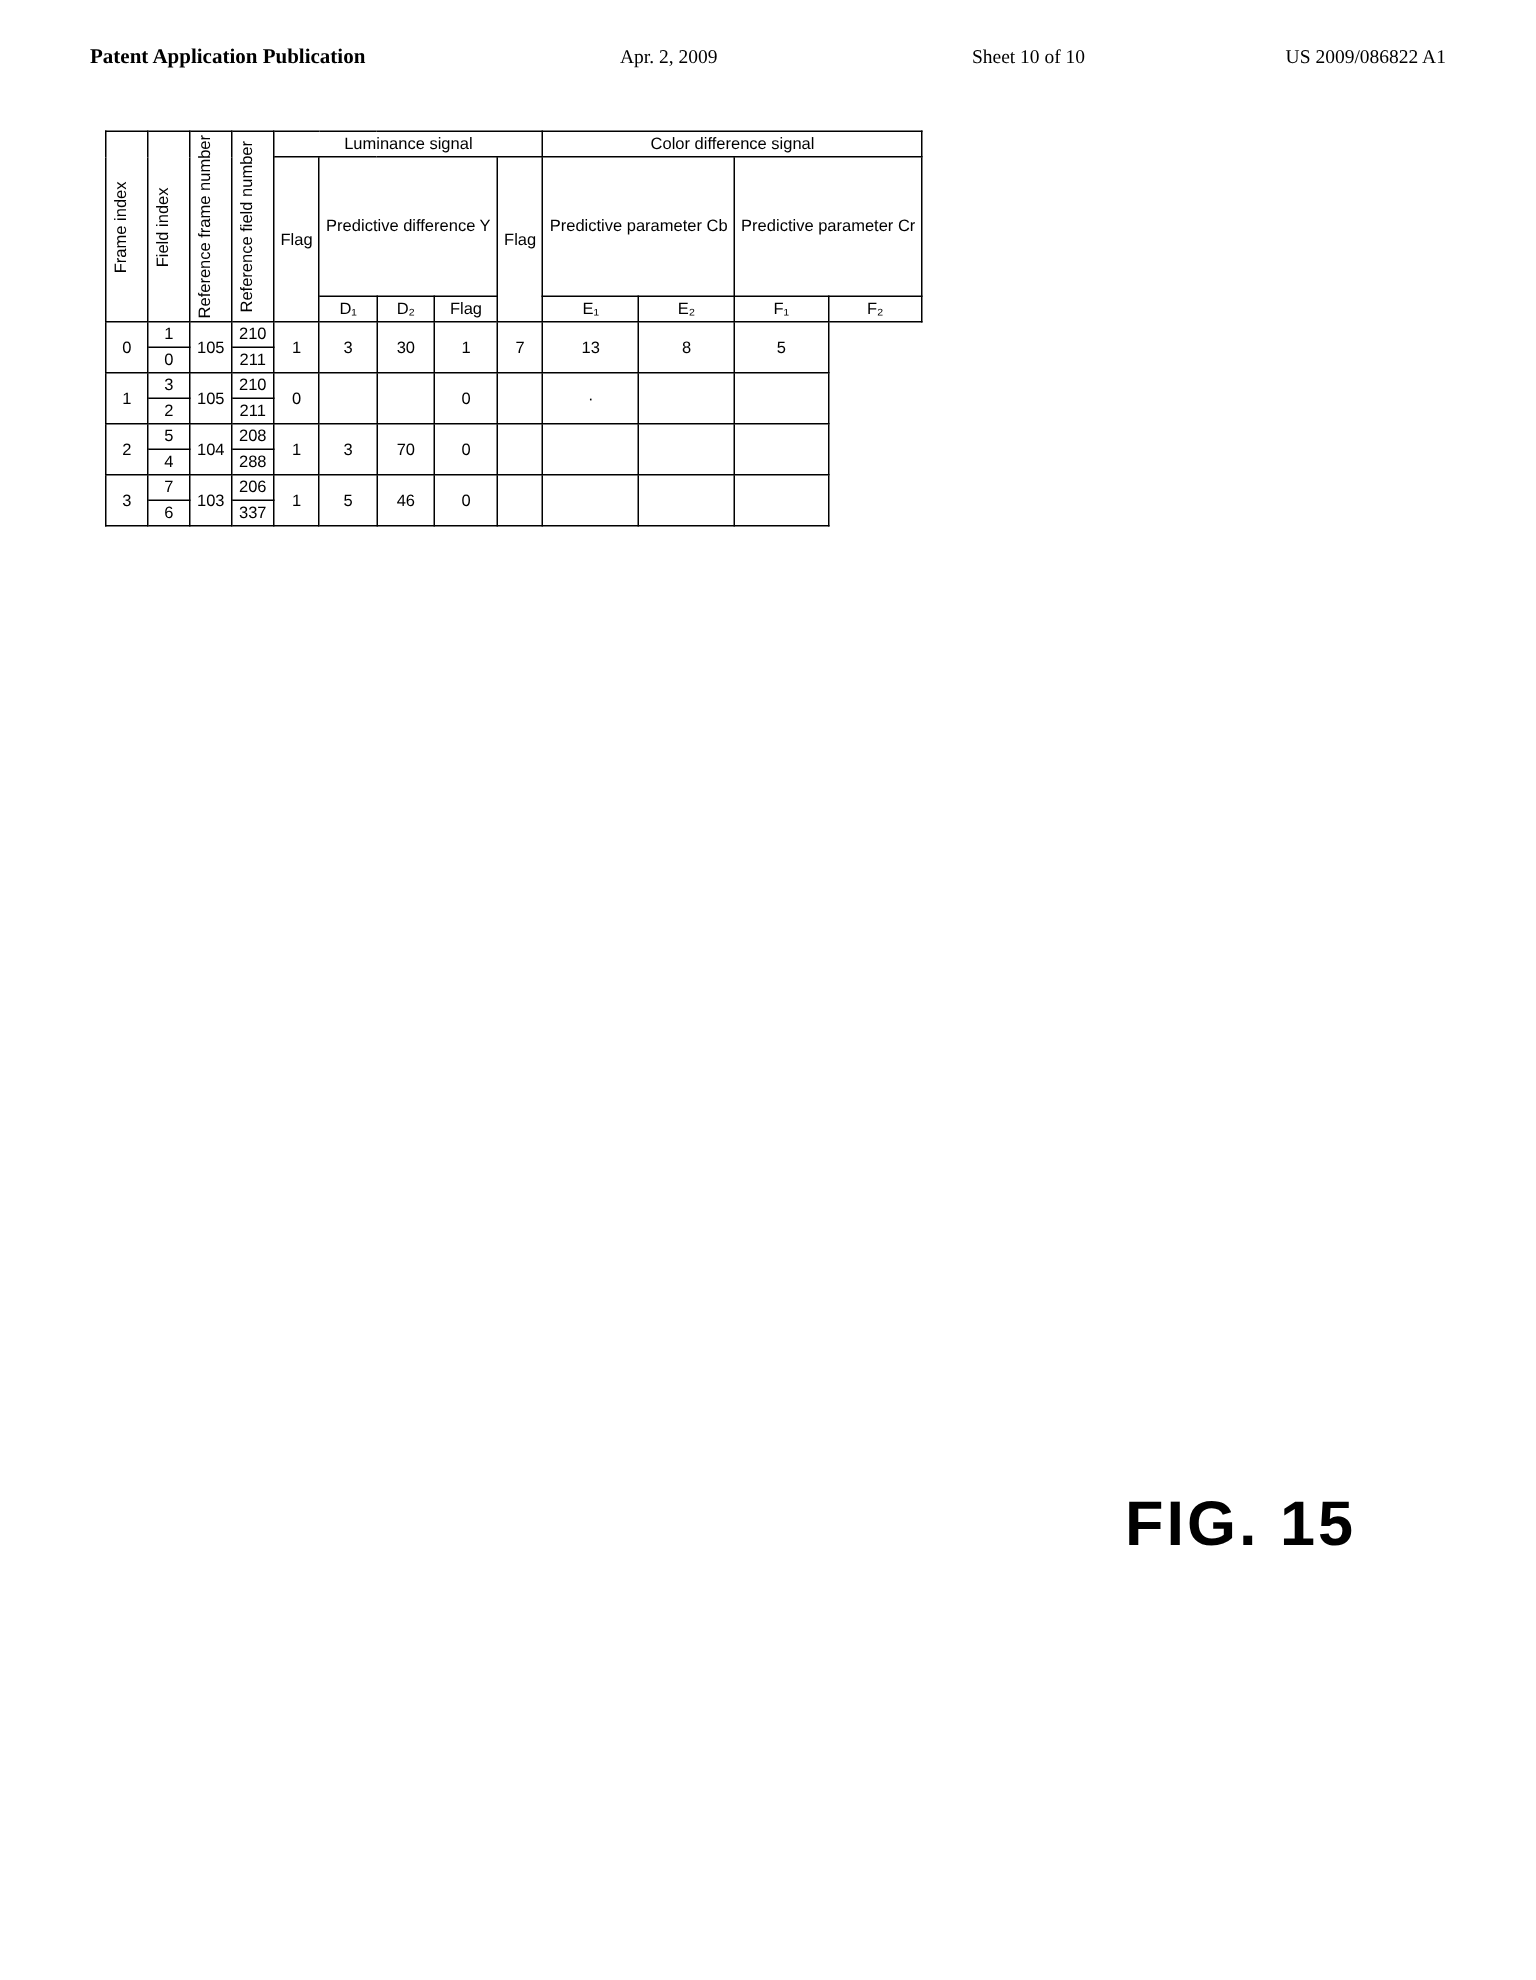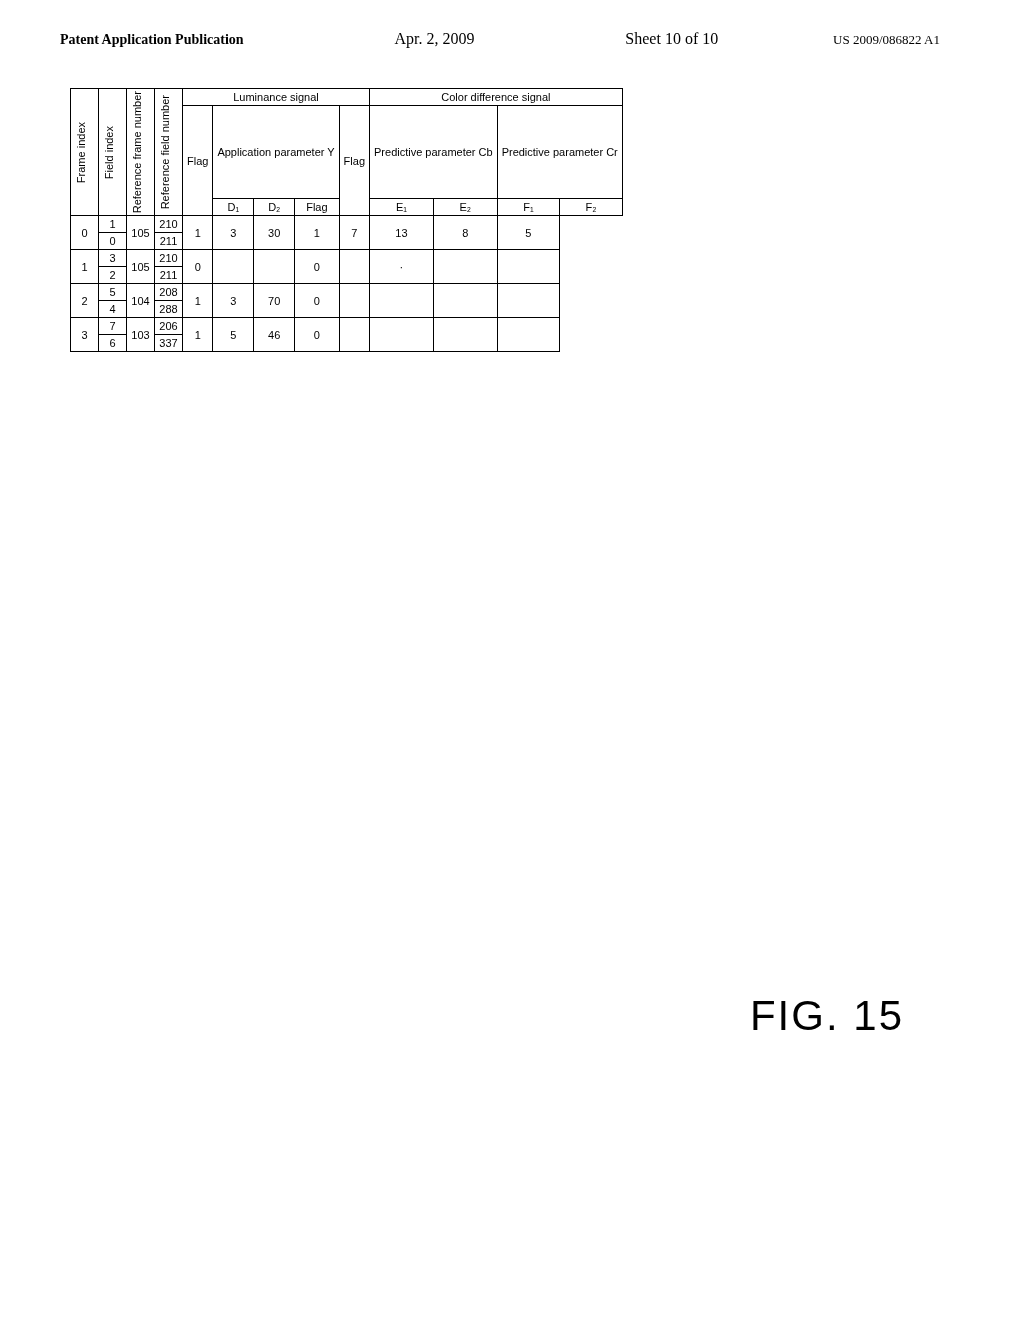--- a/index.html
+++ b/index.html
@@ -7,26 +7,26 @@
       background: #fff;
       font-family: 'Times New Roman', Times, serif;
       width: 1024px;
       min-height: 1320px;
       position: relative;
     }
     .header {
       display: flex;
       justify-content: space-between;
       align-items: baseline;
-      padding: 30px 84px 10px 60px;
+      padding: 30px 60px 10px 60px;
       font-size: 14px;
       gap: 24px;
     }
     .header-left { font-weight: bold; }
-    .header-center { font-size: 16px; margin-left: 36px; }
+    .header-center { font-size: 13px; margin-left: 36px; }
     .header-right { font-size: 13px; }
 
     .content {
       display: flex;
       padding: 20px 60px 20px 60px;
     }
 
     .table-container {
       margin-top: 10px;
       margin-left: 10px;
@@ -52,21 +52,21 @@
       white-space: nowrap;
       font-size: 11px;
       text-align: center;
     }
 
     .fig-label {
       position: absolute;
       right: 120px;
       bottom: 280px;
       font-size: 42px;
-      font-weight: normal;
+      font-weight: bold;
       font-family: Arial, sans-serif;
       letter-spacing: 2px;
     }
   </style>
 </head>
 <body>
 
 <div class="header">
   <span class="header-left">Patent Application Publication</span>
   <span class="header-center">Apr. 2, 2009</span>
@@ -90,21 +90,21 @@
               <div class="rotate-text">Reference frame number</div>
             </td>
           <td rowspan="5">
               <div class="rotate-text">Reference field number</div>
             </td>
           <td colspan="5">Luminance signal</td>
           <td colspan="7">Color difference signal</td>
         </tr>
         <tr>
           <td rowspan="4">Flag</td>
-          <td colspan="3">Application parameter Y</td>
+          <td colspan="3">Predictive difference Y</td>
           <td rowspan="4">Flag</td>
           <td colspan="2">Predictive parameter Cb</td>
           <td colspan="2">Predictive parameter Cr</td>
         </tr>
         <tr>
           <td rowspan="3">D₁</td>
           <td rowspan="3">D₂</td>
           <td rowspan="3">Flag</td>
           <td rowspan="3">E₁</td>
           <td rowspan="3">E₂</td>

